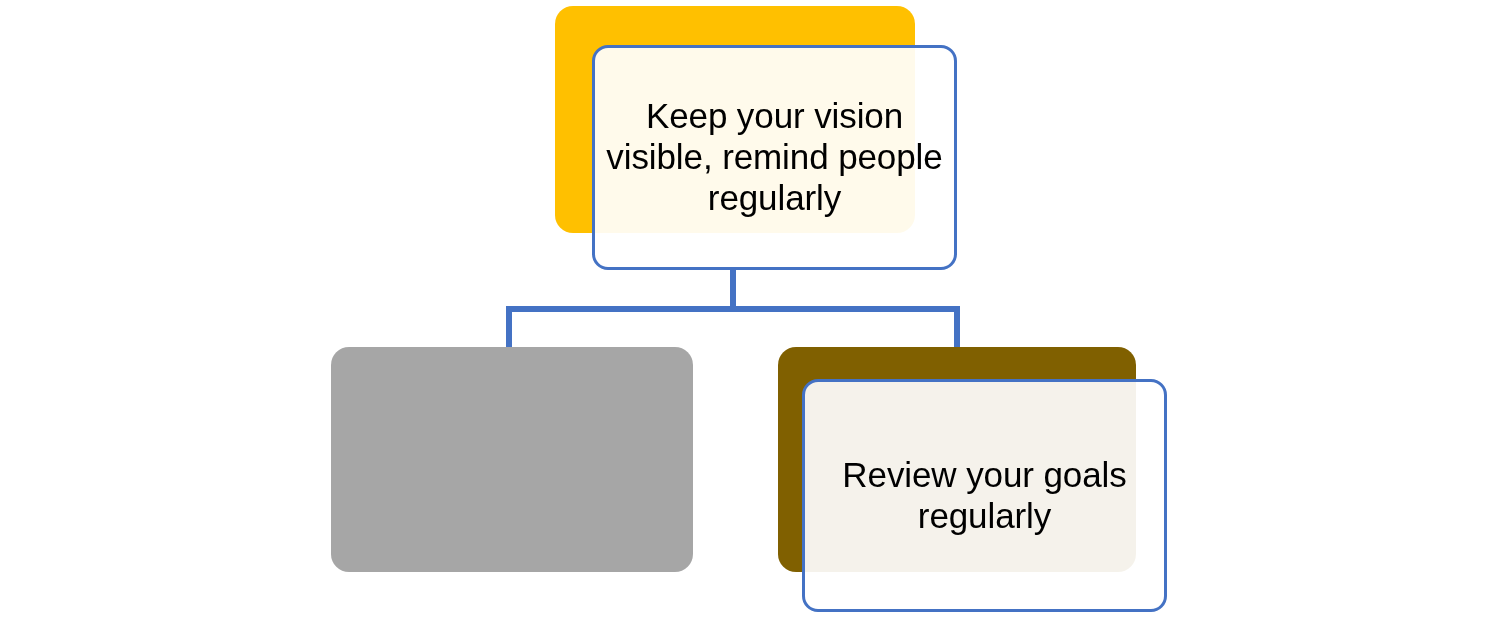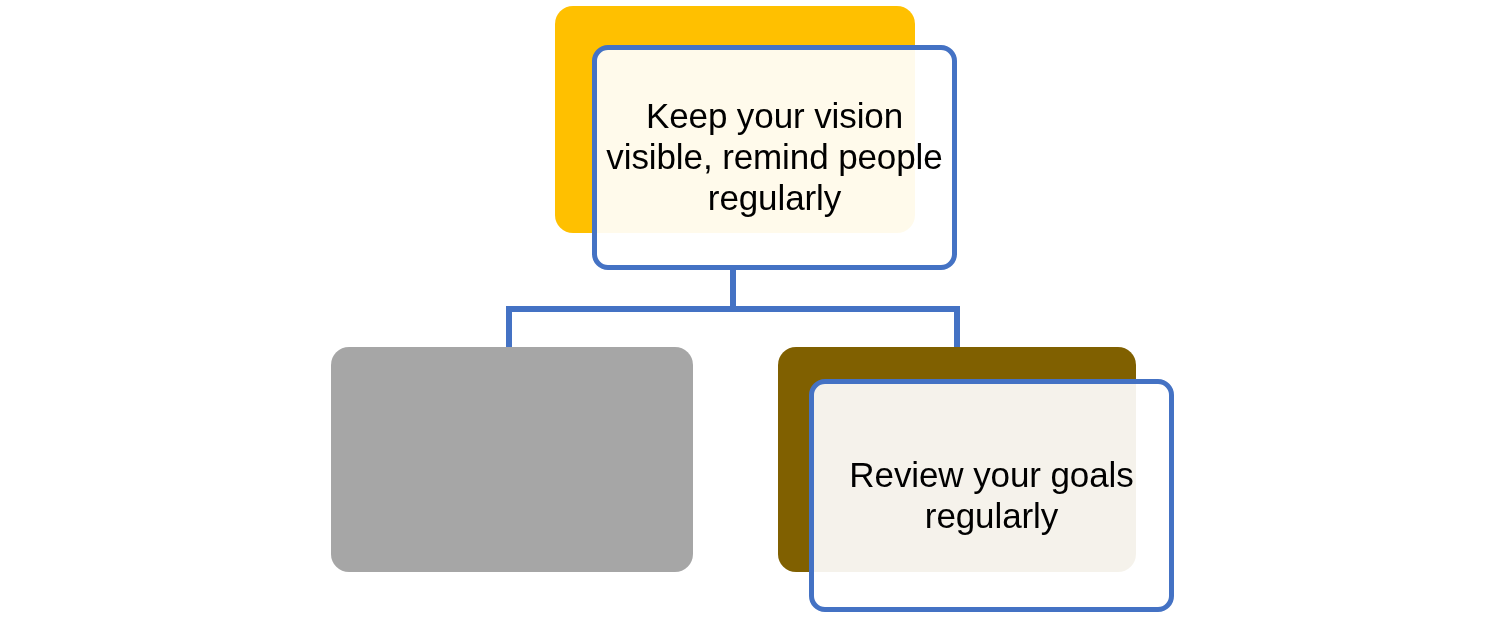--- a/index.html
+++ b/index.html
@@ -38,21 +38,21 @@
   
   .node-back {
     position: absolute;
     border-radius: 18px;
   }
 
   
   .node-front {
     position: absolute;
     box-sizing: border-box;
-    border: 5px solid #0f766e;
+    border: 3px solid #0f766e;
     border-radius: 16px;
     background: rgba(255, 255, 255, 0.92);
     display: flex;
     align-items: center;
     justify-content: center;
   }
 
   .node-label {
     display: block;
     width: 100%;
@@ -75,21 +75,21 @@
 
   
   #node-child-1             { left: 331px; top: 347px; width: 404px; height: 265px; }
   #node-child-1 .node-back  { left: 0;     top: 0;     width: 362px; height: 225px; }
   #node-child-1 .node-front { left: 36px;  top: 32px;  width: 368px; height: 233px; }
   #node-child-1 .node-label { font-size: 35px; }
 
   
   #node-child-2             { left: 778px; top: 347px; width: 401px; height: 265px; }
   #node-child-2 .node-back  { left: 0;     top: 0;     width: 358px; height: 225px; }
-  #node-child-2 .node-front { left: 31px;  top: 32px;  width: 365px; height: 233px; }
+  #node-child-2 .node-front { left: 24px;  top: 32px;  width: 365px; height: 233px; }
   #node-child-2 .node-label { font-size: 35px; }
 </style>
 </head>
 <body>
 
 <div id="canvas" style="background: rgb(255, 255, 255);">
 
   <svg class="connector-layer" viewBox="0 0 1512 632" width="1512" height="632">
 
     <line x1="733" y1="268" x2="733" y2="309" stroke="#4472C4" stroke-width="6"></line>

